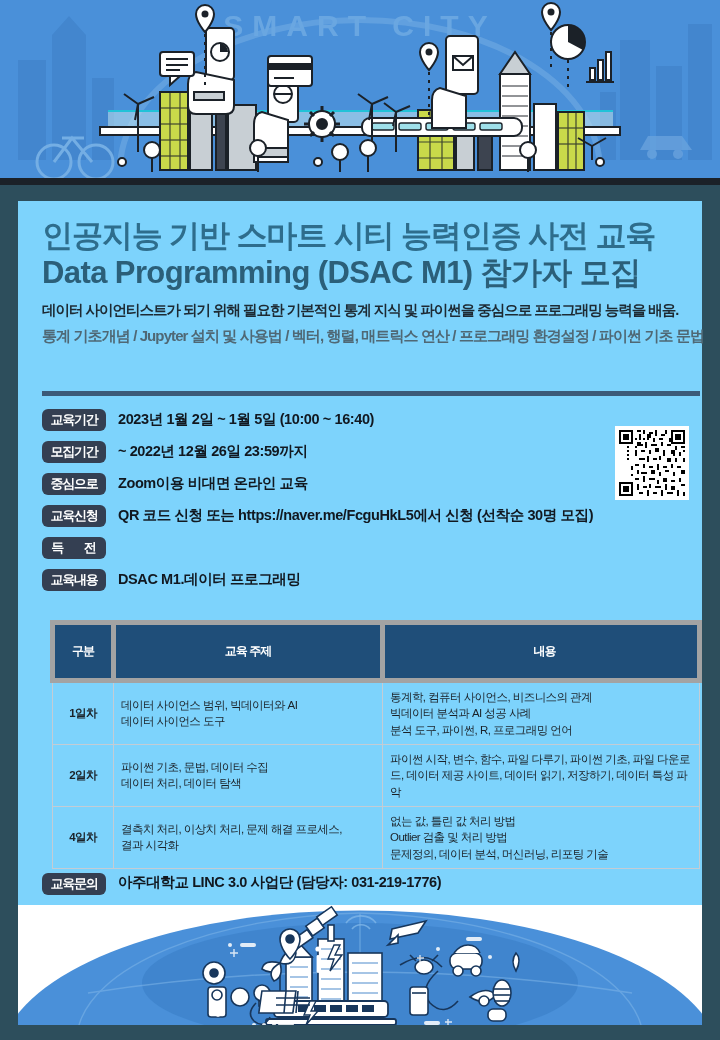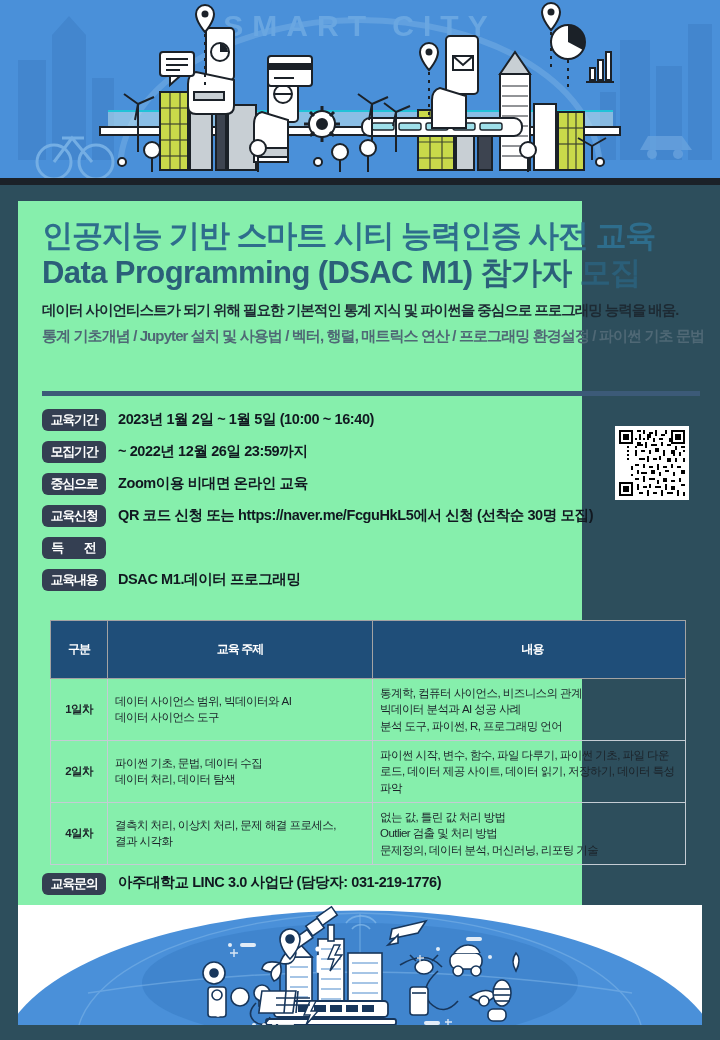--- a/index.html
+++ b/index.html
@@ -39,23 +39,23 @@
   .frame {
     position: absolute;
     left: 0; top: 185px;
     width: 720px;
     height: 855px;
     background: #2d4e5c;
   }
   .frame-inner {
     position: absolute;
     left: 18px; top: 16px;
-    width: 564px;
+    width: 684px;
     height: 808px;
-    background: #86efac;
+    background: #7dd3fc;
   }
 
   
   .title-wrap {
     position: absolute;
     left: 24px;
     top: 18px;
     width: 660px;
   }
   .title-line1 {
@@ -159,21 +159,21 @@
     border-collapse: collapse;
     table-layout: fixed;
   }
   .curri-table th {
     background: #1f4e79;
     color: #ffffff;
     font-size: 12px;
     font-weight: 700;
     letter-spacing: -1px;
     height: 22px;
-    border: 1px solid #a3a3a3;
+    border: 5px solid #a3a3a3;
     text-align: center;
     vertical-align: middle;
   }
   .curri-table td {
     border: 1px solid #c4ccd4;
     font-size: 11.5px;
     color: #1b2228;
     letter-spacing: -0.55px;
     line-height: 1.42;
     padding: 6px 7px;

